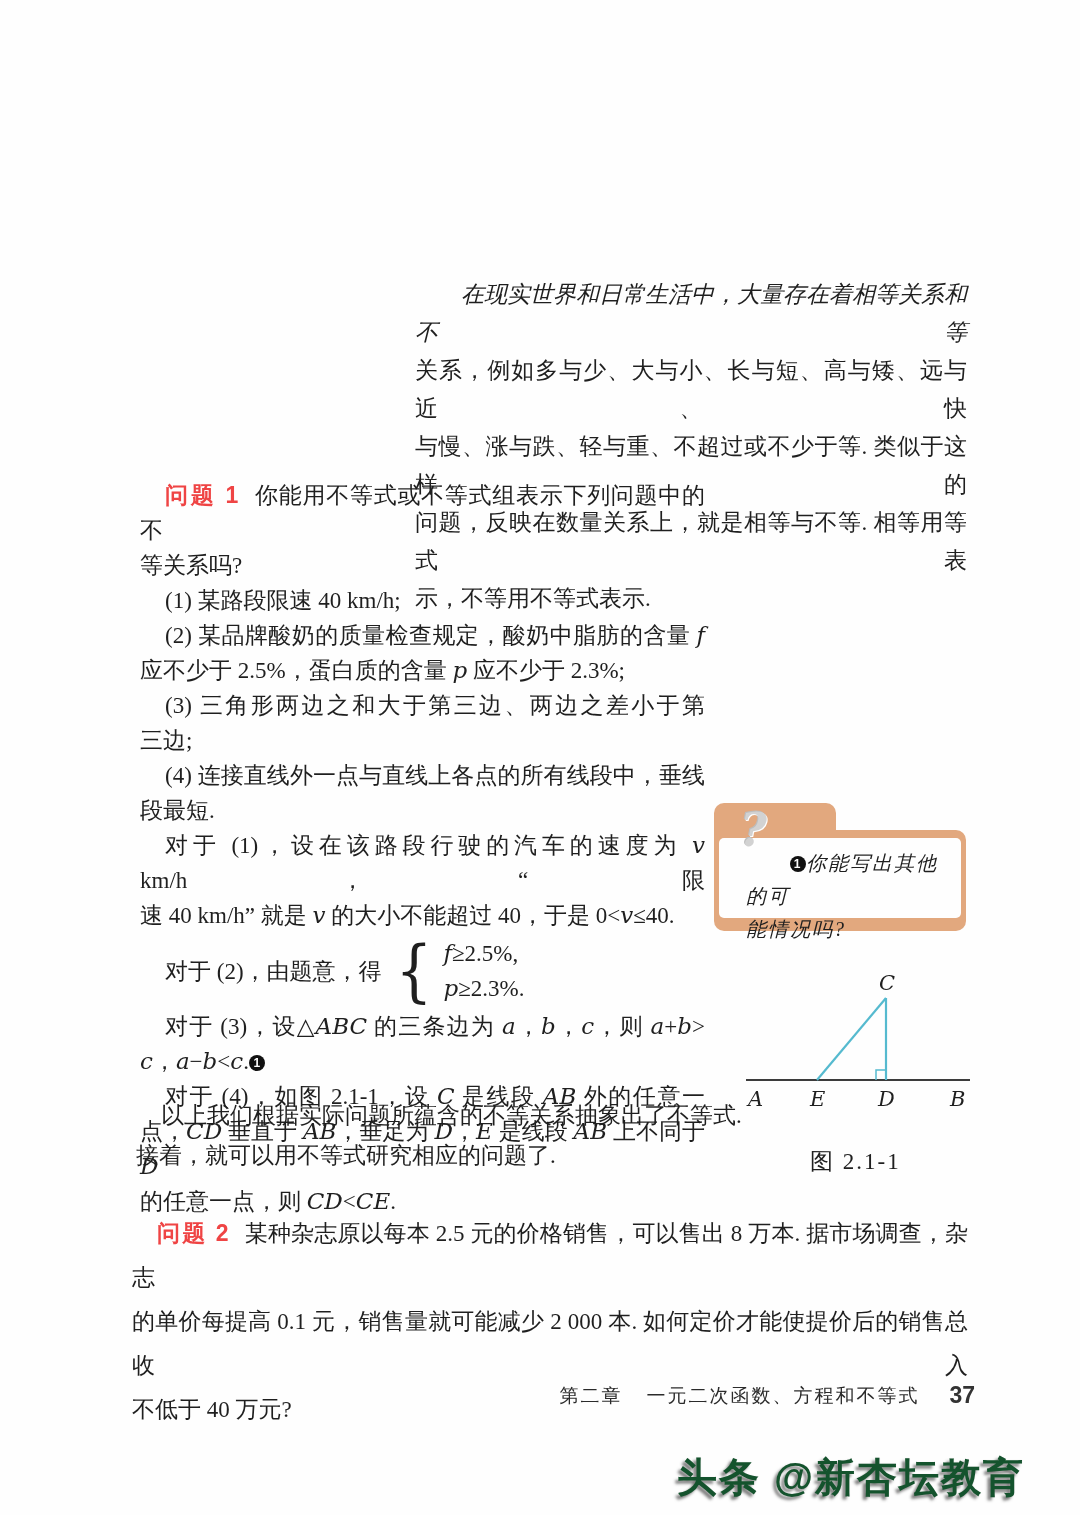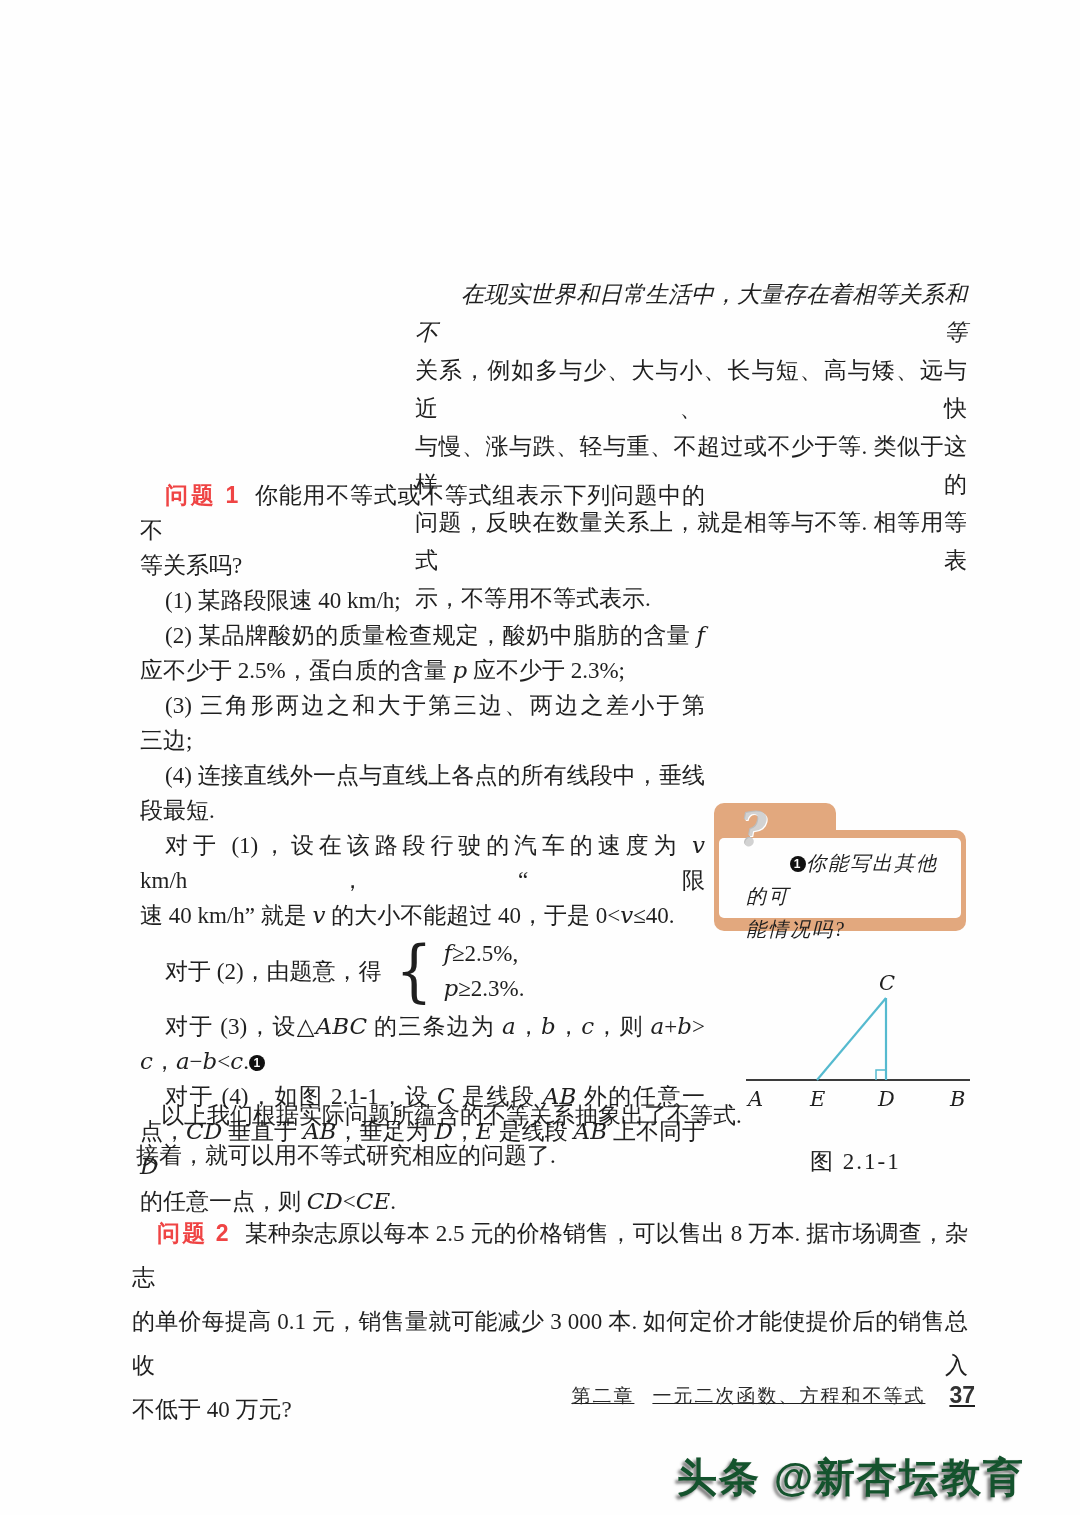--- a/index.html
+++ b/index.html
@@ -60,21 +60,21 @@
 
   
   .concl { left:136px; top:1096px; width:612px; }
   .concl .line { line-height:40px; }
 
   
   .p2col { left:132px; top:1212px; width:836px; }
   .p2col .line { line-height:44px; }
 
   
-  .footer { right:105px; top:1382px; display:flex; align-items:center; gap:18px;text-decoration:underline; }
+  .footer { right:105px; top:1382px; display:flex; align-items:center; gap:24px; }
   .foot-chapter, .foot-title { font-size:19px; color:#2b2b2b; letter-spacing:2px; }
   .foot-page { font:600 23px "Liberation Sans","DejaVu Sans",sans-serif; color:#333; margin-left:6px; }
 
   
   .watermark {
     right:55px; top:1450px;
     font:700 40px "Liberation Sans","DejaVu Sans",sans-serif; color:#14532d; letter-spacing:2px;
     text-shadow:-3px 3px 3px rgba(110,110,110,.9), 0 0 1px #d5d5d5;
   }
 </style>
@@ -162,21 +162,21 @@
   <div class="line ind1">以上我们根据实际问题所蕴含的不等关系抽象出了不等式.</div>
       <div class="line">接着，就可以用不等式研究相应的问题了.</div>
     </div>
 
   <div class="abs p2col">
     <div class="line ind1 j">
       <span class="plabel">问题 2</span><span>某种杂志原以每本 2.5 元的价格销售，可以售出 8 万本. 据市场调查，杂志</span>
     </div>
     <div>
 
-    <div class="line j">的单价每提高 0.1 元，销售量就可能减少 3 000 本. 如何定价才能使提价后的销售总收入</div>
+    <div class="line j">的单价每提高 0.1 元，销售量就可能减少 2 000 本. 如何定价才能使提价后的销售总收入</div>
         <div class="line">不低于 40 万元?</div>
       </div>
   </div>
 
   <div class="abs footer">
     <span class="foot-chapter">第二章</span>
     <span class="foot-title">一元二次函数、方程和不等式</span>
     <span class="foot-page">37</span>
   </div>
 

